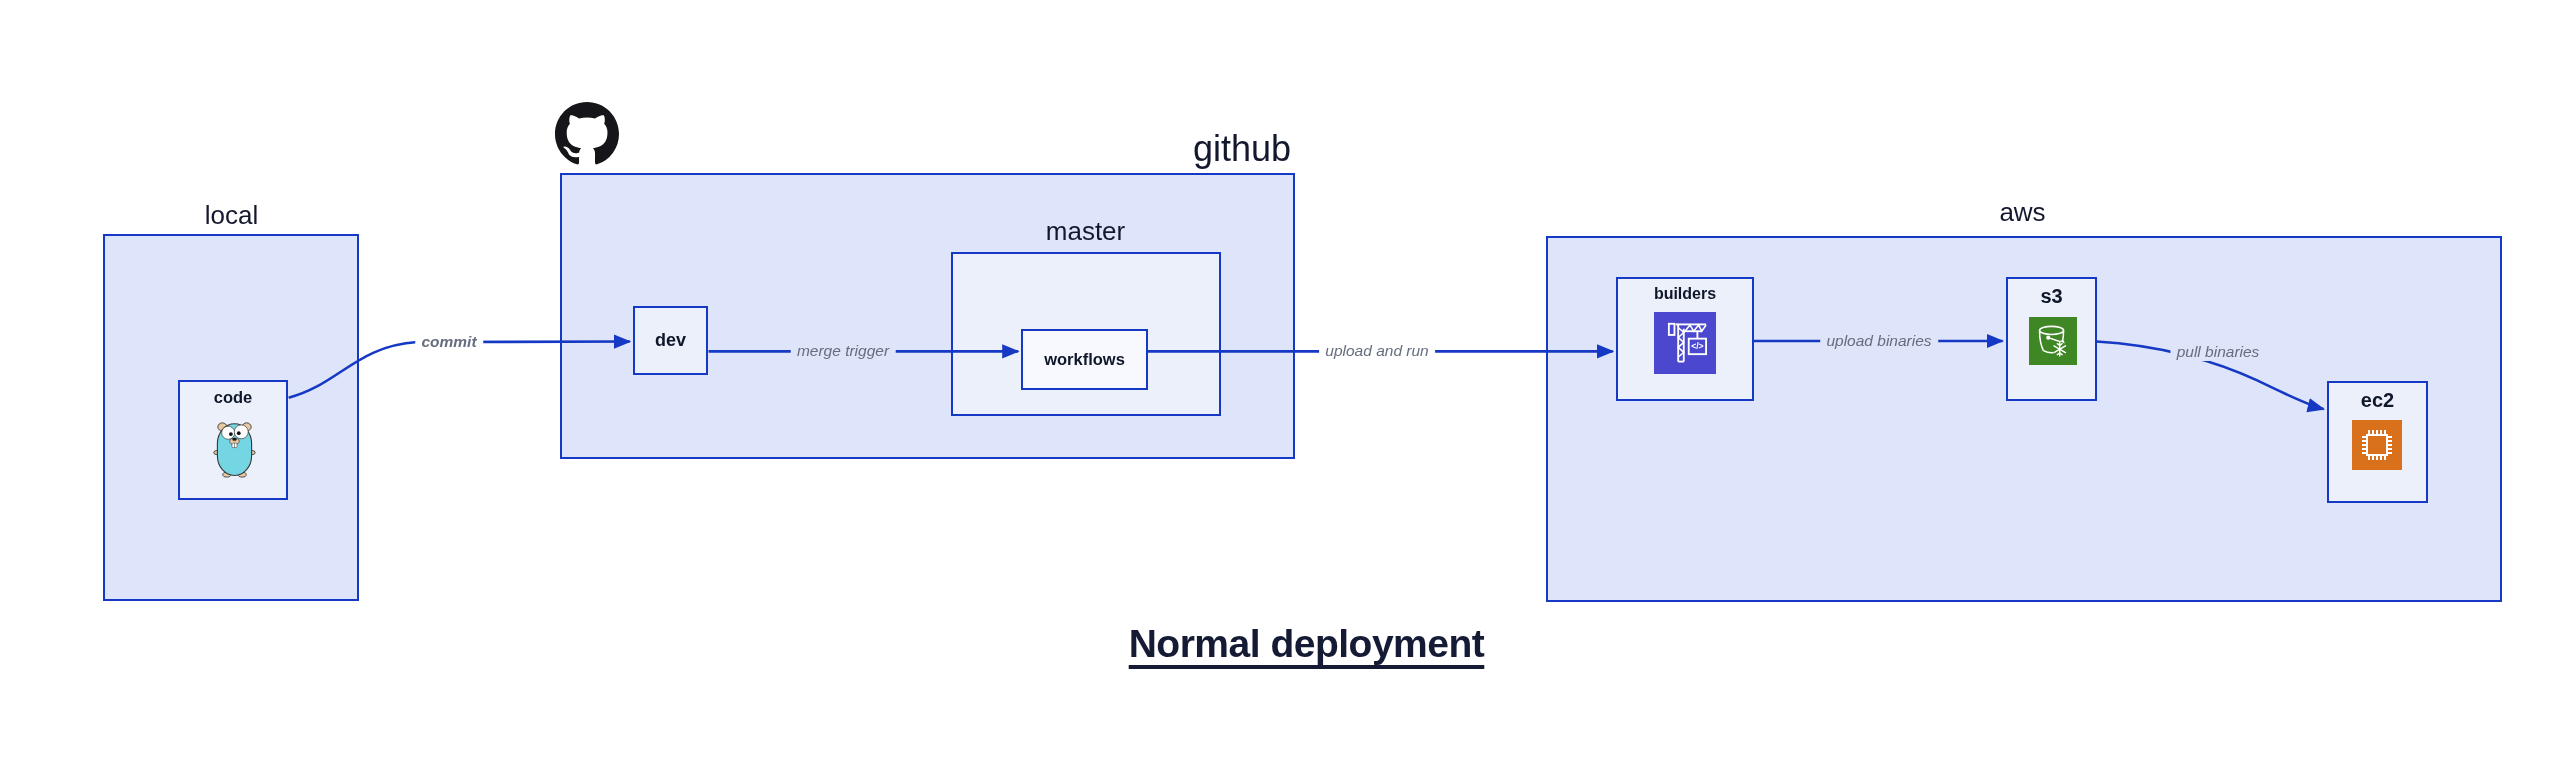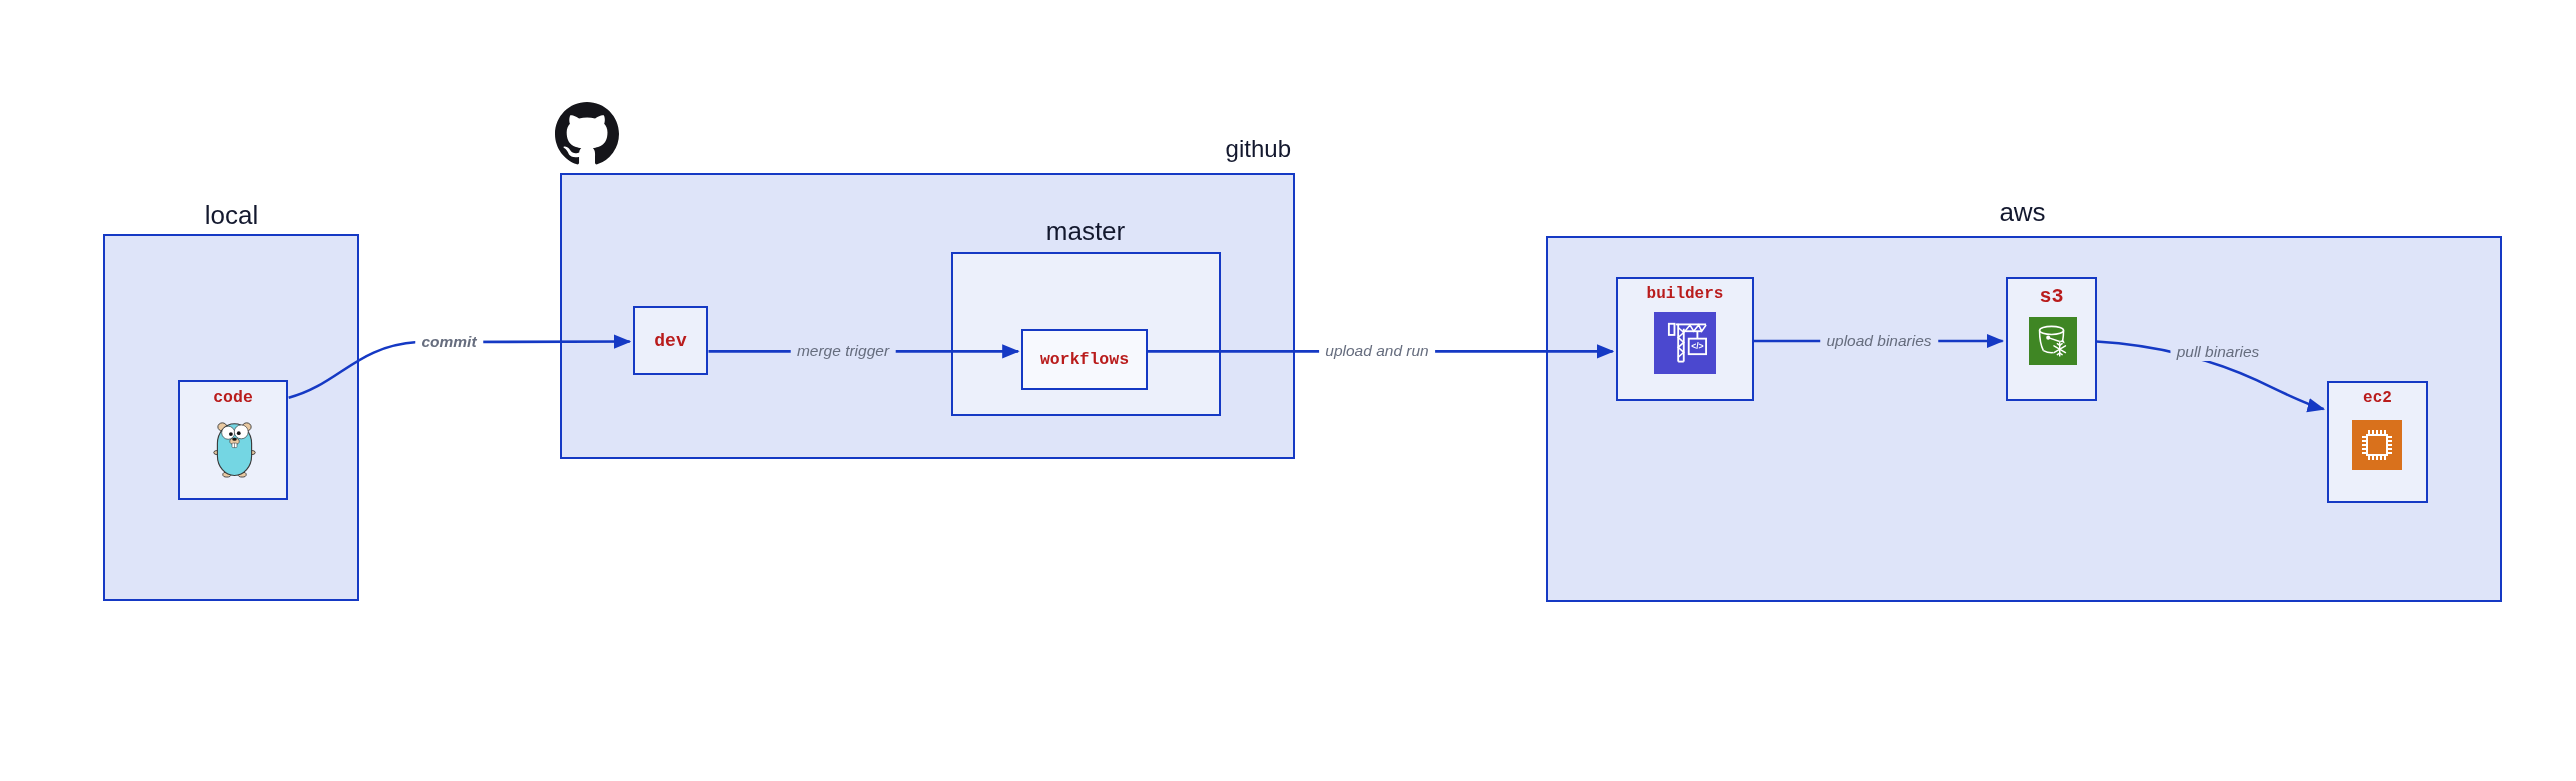--- a/index.html
+++ b/index.html
@@ -4,21 +4,21 @@
 <style>
   html,body{margin:0;padding:0;background:#ffffff;}
   .canvas{position:relative;width:2604px;height:781px;background:#ffffff;
           font-family:"Liberation Sans", sans-serif;overflow:hidden;}
   .box{position:absolute;box-sizing:border-box;border:2.6px solid #1539C4;z-index:1;}
   .l1{background:#DEE4F9;}
   .l2{background:#ECF0FB;}
   .l3{background:#F7F9FE;}
   .clabel{position:absolute;color:#13182E;font-size:26px;line-height:28px;
           white-space:nowrap;z-index:2;}
-  .nlabel{color:#b91c1c;font-weight:bold;font-size:16.5px;white-space:nowrap;font-family:Liberation Mono, monospace;}
+  .nlabel{color:#0f172a;font-weight:bold;font-size:16.5px;white-space:nowrap;}
   .center-label{display:flex;align-items:center;justify-content:center;}
   .top-label{position:absolute;top:6.2px;left:0;right:0;text-align:center;}
   .icon{position:absolute;z-index:2;}
   .edges{position:absolute;left:0;top:0;z-index:3;pointer-events:none;}
   .elabel{position:absolute;transform:translate(-50%,-50%);font-style:italic;
           color:#666D7E;font-size:15.5px;white-space:nowrap;padding:0 6.2px;z-index:4;}
   .bg-white{background:#ffffff;}
   .bg-tint{background:#DEE4F9;}
   .title{position:absolute;left:1126px;top:622px;width:361px;text-align:center;
          color:#151B35;font-size:39px;font-weight:600;letter-spacing:-0.5px;z-index:2;
@@ -46,21 +46,21 @@
       <circle cx="65" cy="28" r="15.5" fill="#ffffff" stroke="#3a3a3a" stroke-width="1.5"></circle>
       <circle cx="42" cy="33" r="4.2" fill="#111111"></circle>
       <circle cx="59.5" cy="31" r="4.2" fill="#111111"></circle>
       <ellipse cx="50" cy="49" rx="10.5" ry="7" fill="#E9C9A1" stroke="#3a3a3a" stroke-width="1.5"></ellipse>
       <ellipse cx="50" cy="44.5" rx="5" ry="3.5" fill="#17130e"></ellipse>
       <rect x="44.5" y="53" width="11" height="10" rx="2" fill="#ffffff" stroke="#3a3a3a" stroke-width="1.2"></rect>
       <line x1="50" y1="53" x2="50" y2="63" stroke="#3a3a3a" stroke-width="1.2"></line>
     </svg>
   </div>
 
-  <span class="clabel" style="left:1136px;top:135px;width:155px;text-align:right;font-size:24px;">github</span>
+  <span class="clabel" style="left:1136px;top:135px;width:155px;text-align:right;font-size:36px;">github</span>
   <div class="box l1" style="left:560px;top:173px;width:735px;height:286px;"></div>
   <svg class="icon" style="left:555px;top:102px;" width="64" height="64" viewBox="0 0 16 16">
     <path fill="#15151A" fill-rule="evenodd" d="M8 0C3.58 0 0 3.58 0 8c0 3.54 2.29 6.53 5.47 7.59.4.07.55-.17.55-.38 0-.19-.01-.82-.01-1.49-2.01.37-2.53-.49-2.69-.94-.09-.23-.48-.94-.82-1.13-.28-.15-.68-.52-.01-.53.63-.01 1.08.58 1.23.82.72 1.21 1.87.87 2.33.66.07-.52.28-.87.51-1.07-1.78-.2-3.64-.89-3.64-3.95 0-.87.31-1.59.82-2.15-.08-.2-.36-1.02.08-2.12 0 0 .67-.21 2.2.82.64-.18 1.32-.27 2-.27s1.36.09 2 .27c1.53-1.04 2.2-.82 2.2-.82.44 1.1.16 1.92.08 2.12.51.56.82 1.27.82 2.15 0 3.07-1.87 3.75-3.65 3.95.29.25.54.73.54 1.48 0 1.07-.01 1.93-.01 2.2 0 .21.15.46.55.38A8.01 8.01 0 0 0 16 8c0-4.42-3.58-8-8-8z"></path>
   </svg>
 
   <div class="box l2 center-label" style="left:633px;top:306px;width:75px;height:69px;">
     <span class="nlabel" style="font-size:18px;">dev</span>
   </div>
 
   <span class="clabel" style="left:1008px;top:217px;width:155px;text-align:center;">master</span>
@@ -113,21 +113,21 @@
         <line x1="76" y1="60" x2="52" y2="74"></line>
         <line x1="59" y1="55.5" x2="64" y2="59"></line>
           <line x1="69" y1="55.5" x2="64" y2="59"></line>
         <line x1="59" y1="78.5" x2="64" y2="75"></line>
           <line x1="69" y1="78.5" x2="64" y2="75"></line>
       </g>
     </svg>
   </div>
 
   <div class="box l2" style="left:2327px;top:381px;width:101px;height:122px;">
-    <div class="nlabel top-label" style="font-size:16px;">ec2</div>
+    <div class="nlabel top-label" style="font-size:20px;">ec2</div>
     <svg class="icon" style="left:23px;top:37px;" width="50" height="50" viewBox="0 0 100 100">
       <rect x="0" y="0" width="100" height="100" fill="#D9711C"></rect>
       <g stroke="#ffffff" fill="none" stroke-width="4">
         <rect x="30" y="30" width="40" height="40"></rect>
         <line x1="34" y1="20" x2="34" y2="30"></line>
           <line x1="42" y1="20" x2="42" y2="30"></line>
           <line x1="50" y1="20" x2="50" y2="30"></line>
           <line x1="58" y1="20" x2="58" y2="30"></line>
           <line x1="66" y1="20" x2="66" y2="30"></line>
         <line x1="34" y1="70" x2="34" y2="80"></line>
@@ -163,15 +163,16 @@
       <path d="M4069 663 C4190 670 4300 700 4380 738 C4435 764 4478 786 4510 794" marker-end="url(#arrow)"></path>
     </g>
   </svg>
 
   <span class="elabel bg-white" style="left:449px;top:342px;font-weight:bold;">commit</span>
   <span class="elabel bg-tint" style="left:843px;top:351px;">merge trigger</span>
   <span class="elabel bg-white" style="left:1377px;top:351px;">upload and run</span>
   <span class="elabel bg-tint" style="left:1879px;top:341px;">upload binaries</span>
   <span class="elabel bg-tint" style="left:2218px;top:352px;">pull binaries</span>
 
+  <div class="title">Normal deployment</div>
 
 </div>
 
 
 </body></html>

